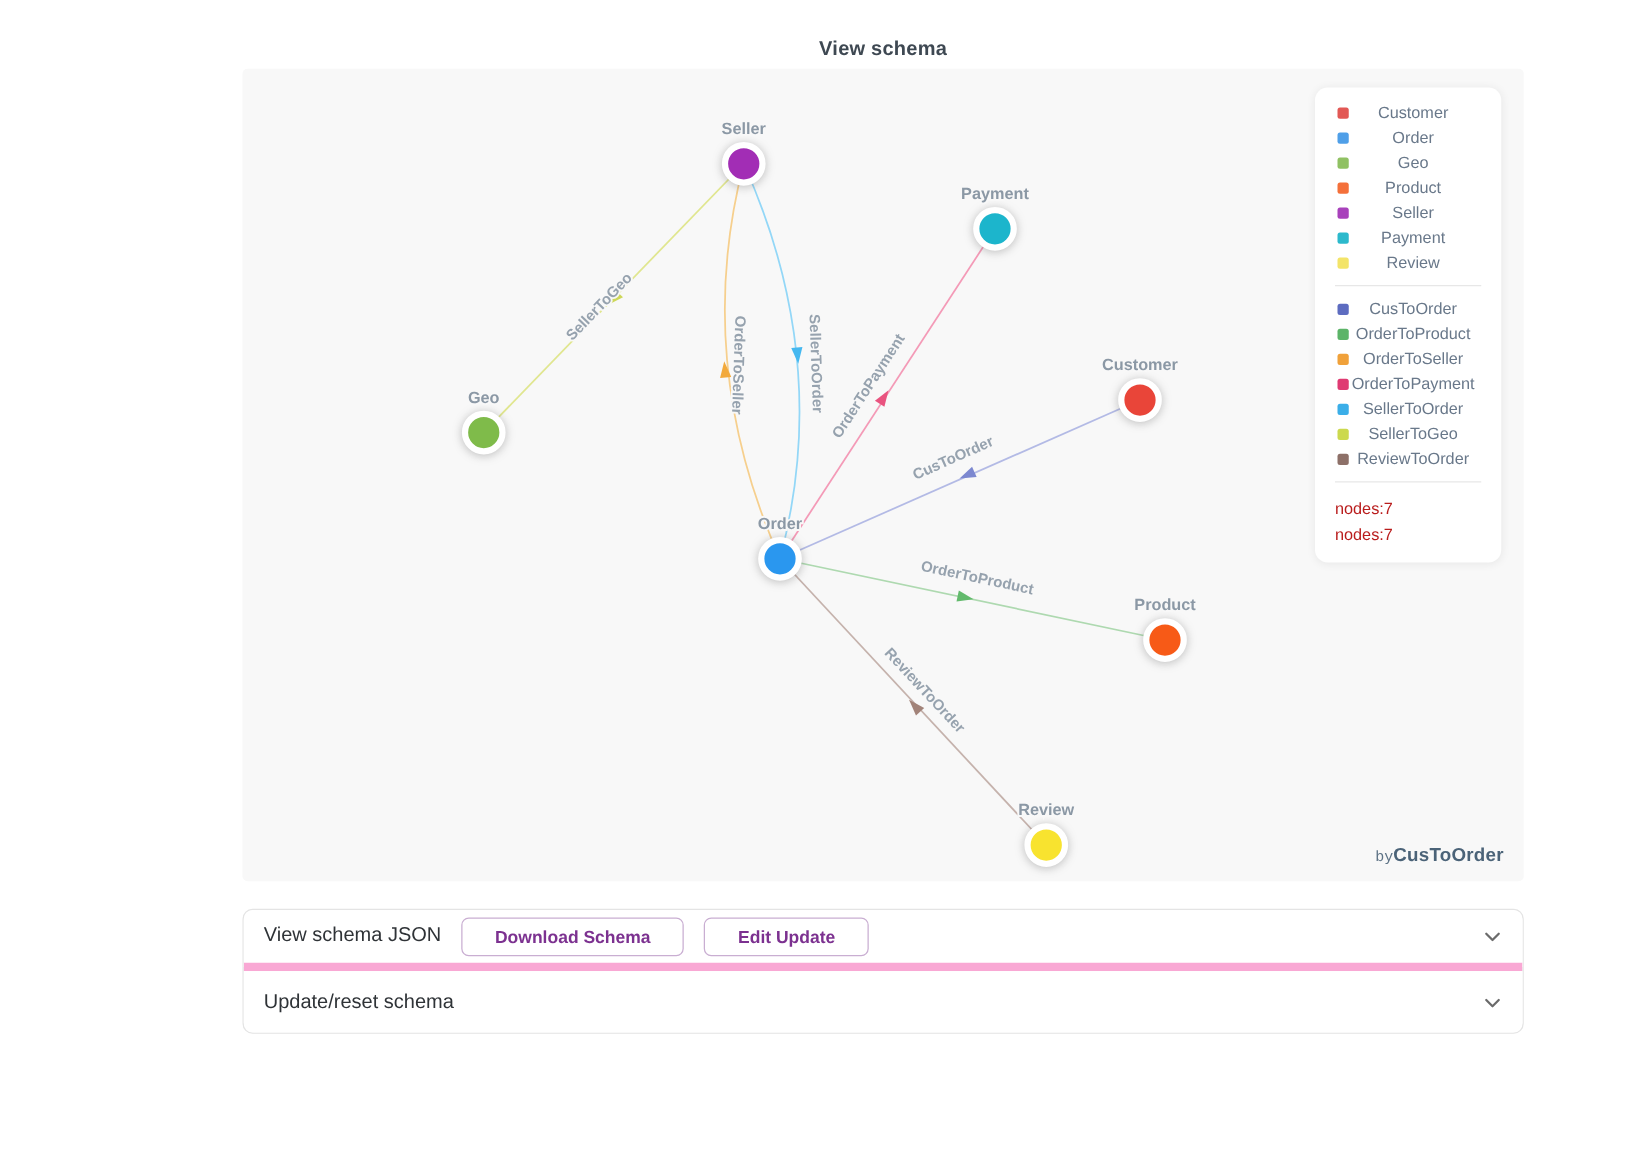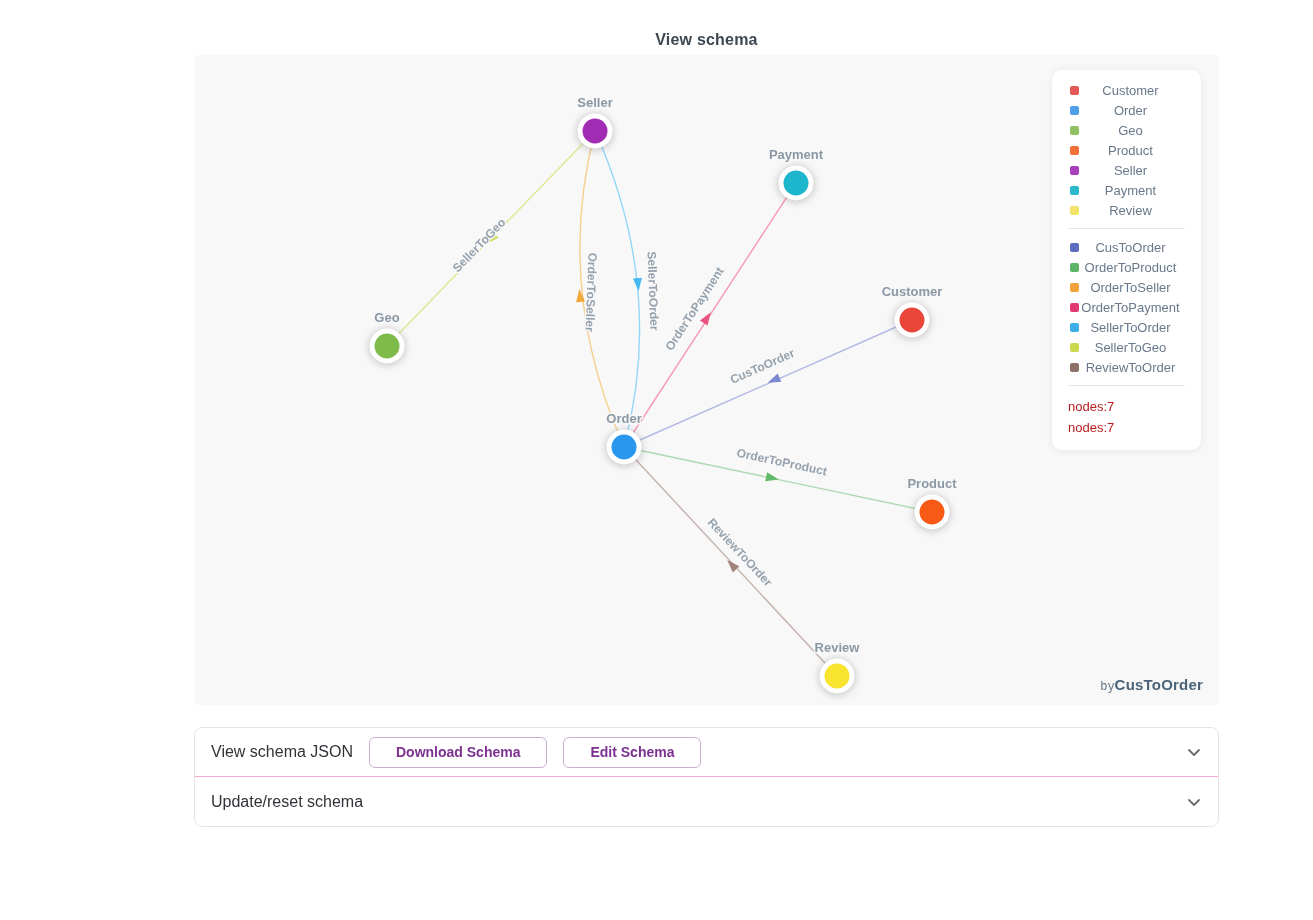--- a/index.html
+++ b/index.html
@@ -29,21 +29,21 @@
   .legend-stats { padding:2px 16px 0 16px; }
   .legend-stats div { font-size:13px; color:#b91c1c; line-height:21px; }
 
   .branding { position:absolute; right:16px; bottom:11px; color:#4b6378; }
   .branding .by { font-family:Liberation Mono, monospace; font-size:12px; color:#5d7285; }
   .branding .brand { font-size:15px; font-weight:700; letter-spacing:.2px; }
 
   .accordion { position:absolute; left:150px; top:727px; width:1025px;
                border:1px solid #e4e4e4; border-radius:8px; background:#fff; }
   .acc-row { display:flex; align-items:center; height:49px; padding:0 16px; background:#fff; }
-  .acc-row:first-child { border-bottom:1px solid #f9a8d4; border-radius:8px 8px 0 0; }
+  .acc-row:first-child { border-bottom:7px solid #f9a8d4; border-radius:8px 8px 0 0; }
   .acc-row:last-child { border-radius:0 0 8px 8px; }
   .acc-title { font-size:16px; color:#2f3337; }
   .acc-btn { margin-left:16px; height:31px; padding:0 26px; background:#fff;
              border:1px solid #c9aed2; border-radius:6px; color:#7c3190;
              font-size:14px; font-weight:700; font-family:"Liberation Sans", sans-serif; cursor:pointer; }
   .chevron { margin-left:auto; display:flex; align-items:center; color:#6b6b6b; cursor:pointer; }
 </style>
 </head>
 <body>
 
@@ -119,21 +119,21 @@
 
     <div class="branding">
       <span class="by">by</span><span class="brand">CusToOrder</span>
     </div>
   </div>
 
   <div class="accordion">
     <div class="acc-row">
       <span class="acc-title">View schema JSON</span>
       <button class="acc-btn">Download Schema</button>
-      <button class="acc-btn">Edit Schema</button>
+      <button class="acc-btn">Edit Update</button>
       <span class="chevron">
         <svg width="16" height="16" viewBox="0 0 16 16">
             <path d="M3 6l5 5 5-5" stroke="currentColor" stroke-width="1.8" fill="none" stroke-linecap="round" stroke-linejoin="round"></path>
           </svg>
       </span>
     </div>
     <div class="acc-row">
       <span class="acc-title">Update/reset schema</span>
       <span class="chevron">
         <svg width="16" height="16" viewBox="0 0 16 16">

